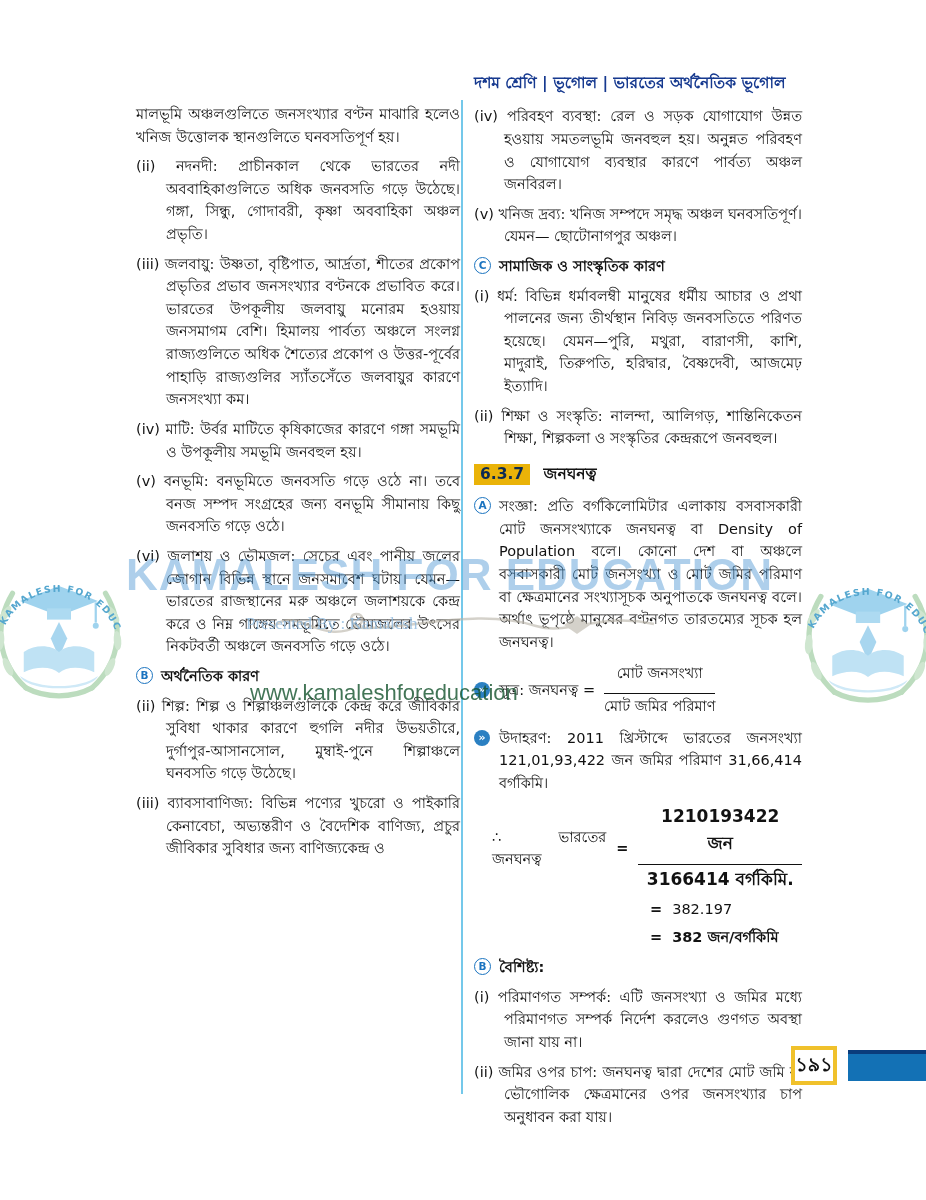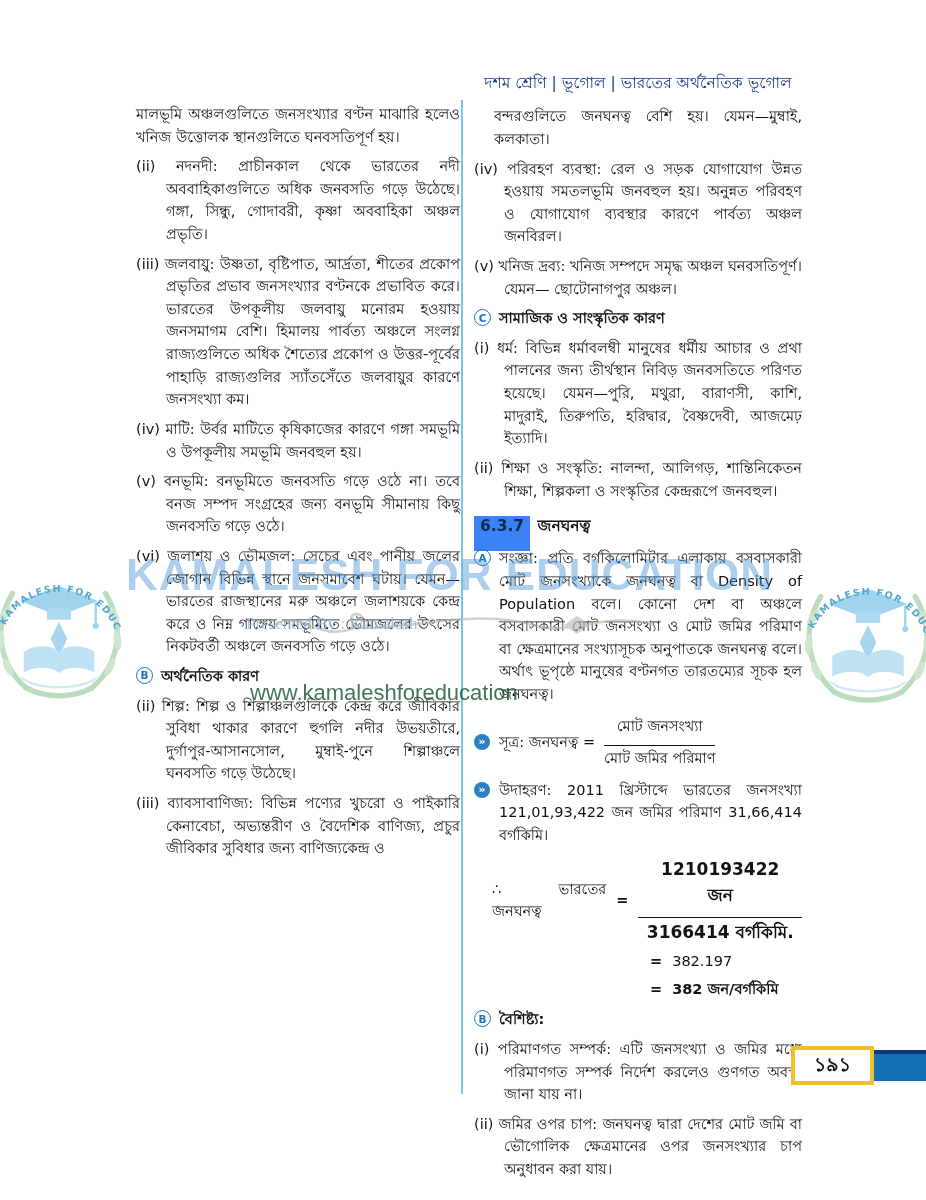--- a/index.html
+++ b/index.html
@@ -5,52 +5,52 @@
   html,body{margin:0;padding:0;}
   body{
     width:926px;height:1200px;position:relative;overflow:hidden;
     background:#ffffff;color:#121212;
     font-family:"DejaVu Sans",sans-serif;
   }
   .col{position:absolute;font-size:14.5px;line-height:1.56;text-align:justify;z-index:1;}
   .col-left{left:136px;top:103px;width:324px;}
   .col-right{left:474px;top:74px;width:328px;}
   .page-header{
-    color:#16398f;font-weight:normal;font-size:15.5px;line-height:1.25;
-    text-align:center;margin:0 0 12px 0;
+    color:#16398f;font-weight:bold;font-size:15.5px;line-height:1.25;
+    text-align:left;margin:0 0 12px 0;
   }
   .divider{position:absolute;left:461px;top:100px;width:2px;height:994px;background:#74c8ea;z-index:1;}
   p{margin:0 0 7px 0;}
   .item{padding-left:30px;text-indent:-30px;}
   .num,.lbl{font-weight:normal;}
   .sec{display:flex;align-items:flex-start;gap:8px;margin:2px 0 7px 0;}
   .circle{
     display:inline-flex;align-items:center;justify-content:center;flex:none;
     width:17px;height:17px;margin-top:2px;border:1.7px solid #1b74c0;border-radius:50%;
     color:#1b74c0;font-size:10.5px;font-weight:bold;box-sizing:border-box;
   }
   .sec-title{font-weight:bold;}
   .sec637{margin:12px 0 9px 0;font-weight:bold;font-size:15.5px;text-indent:0;}
-  .secnum{background:#3b82f6;color:#0d2b52;padding:1px 6px 16px 6px;margin-right:2px;}
+  .secnum{background:#eab308;color:#0d2b52;padding:1px 6px 2px 6px;margin-right:8px;}
   .frow{display:flex;align-items:center;gap:9px;margin:9px 0 9px 0;}
   .bullet{
     width:16px;height:16px;border-radius:50%;background:#2b80c2;color:#ffffff;
     display:inline-flex;align-items:center;justify-content:center;flex:none;
     font-size:11px;font-weight:bold;line-height:1;padding-bottom:1px;box-sizing:border-box;
   }
   .frac{display:inline-block;text-align:center;vertical-align:middle;}
   .frac .ftop{display:block;border-bottom:1.6px solid #111;padding:0 8px 8px 8px;}
   .frac .fbot{display:block;padding-top:1px;}
   .calc{margin:4px 0 8px 18px;}
   .calc-row{display:flex;align-items:center;gap:10px;margin:5px 0;}
   .calc-sub{margin-left:158px;}
   .eq{font-weight:bold;}
   .calc .frac{font-size:17px;font-weight:bold;}
   .page-box{
-    position:absolute;left:791px;top:1046px;width:83px;height:39px;box-sizing:border-box;
+    position:absolute;left:791px;top:1046px;width:46px;height:39px;box-sizing:border-box;
     background:#ffffff;border:4px solid #f0c12b;z-index:6;
     display:flex;align-items:center;justify-content:center;
     font-weight:bold;font-size:19px;color:#111;
   }
   .page-bar{
     position:absolute;left:848px;top:1050px;width:78px;height:31px;box-sizing:border-box;
     background:#1371b5;border-top:4px solid #0a3c7c;z-index:5;
   }
   .wm-center{
     position:absolute;left:126px;top:550px;width:704px;z-index:4;
@@ -172,21 +172,20 @@
   <p class="item">
     <span class="num">(iii)</span>
     <span class="lbl">ব্যাবসাবাণিজ্য:</span>
     <span>বিভিন্ন পণ্যের খুচরো ও পাইকারি কেনাবেচা, অভ্যন্তরীণ ও বৈদেশিক বাণিজ্য, প্রচুর জীবিকার সুবিধার জন্য বাণিজ্যকেন্দ্র ও</span>
   </p>
 </div>
 
 <div class="col col-right">
   <div class="page-header">দশম শ্রেণি | ভূগোল | ভারতের অর্থনৈতিক ভূগোল</div>
 
-  <p class="item" style="padding-left:20px;text-indent:0;">বন্দরগুলিতে জনঘনত্ব বেশি হয়। যেমন—মুম্বাই, কলকাতা।</p>
 
   <p class="item">
     <span class="num">(iv)</span>
     <span class="lbl">পরিবহণ ব্যবস্থা:</span>
     <span>রেল ও সড়ক যোগাযোগ উন্নত হওয়ায় সমতলভূমি জনবহুল হয়। অনুন্নত পরিবহণ ও যোগাযোগ ব্যবস্থার কারণে পার্বত্য অঞ্চল জনবিরল।</span>
   </p>
   <p class="item">
     <span class="num">(v)</span>
     <span class="lbl">খনিজ দ্রব্য:</span>
     <span>খনিজ সম্পদে সমৃদ্ধ অঞ্চল ঘনবসতিপূর্ণ। যেমন— ছোটোনাগপুর অঞ্চল।</span>

